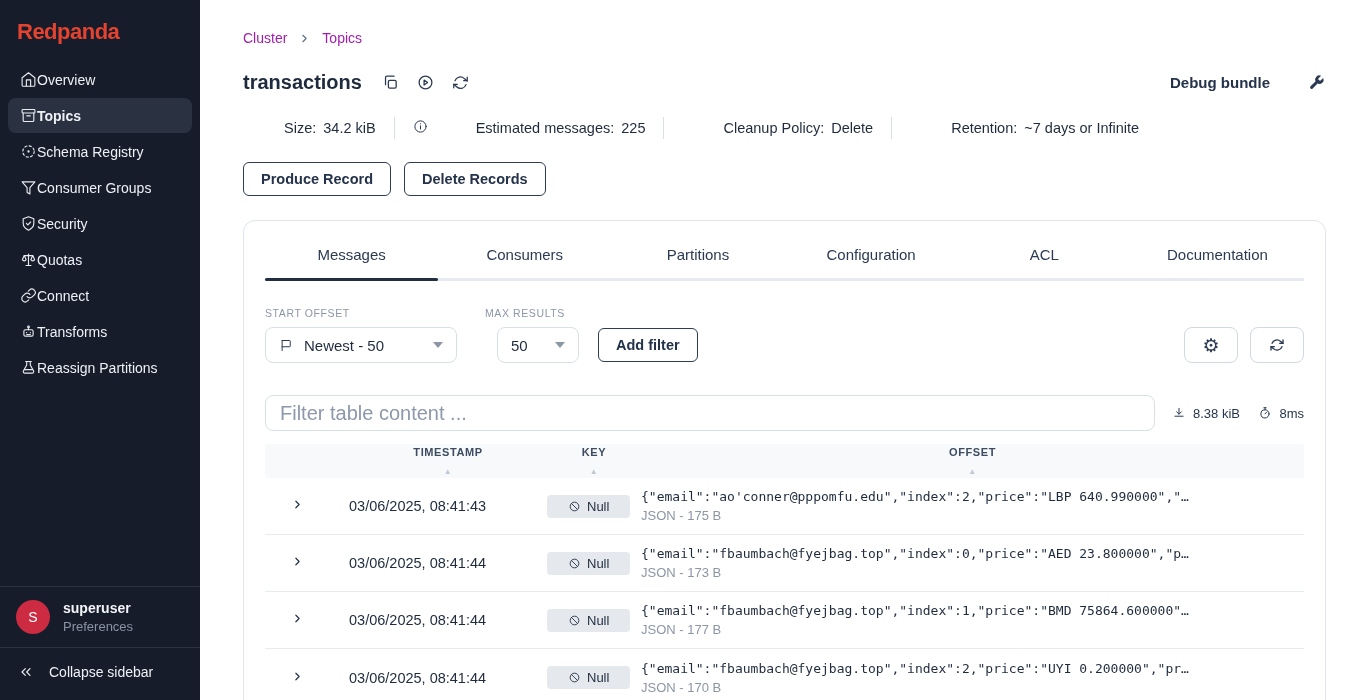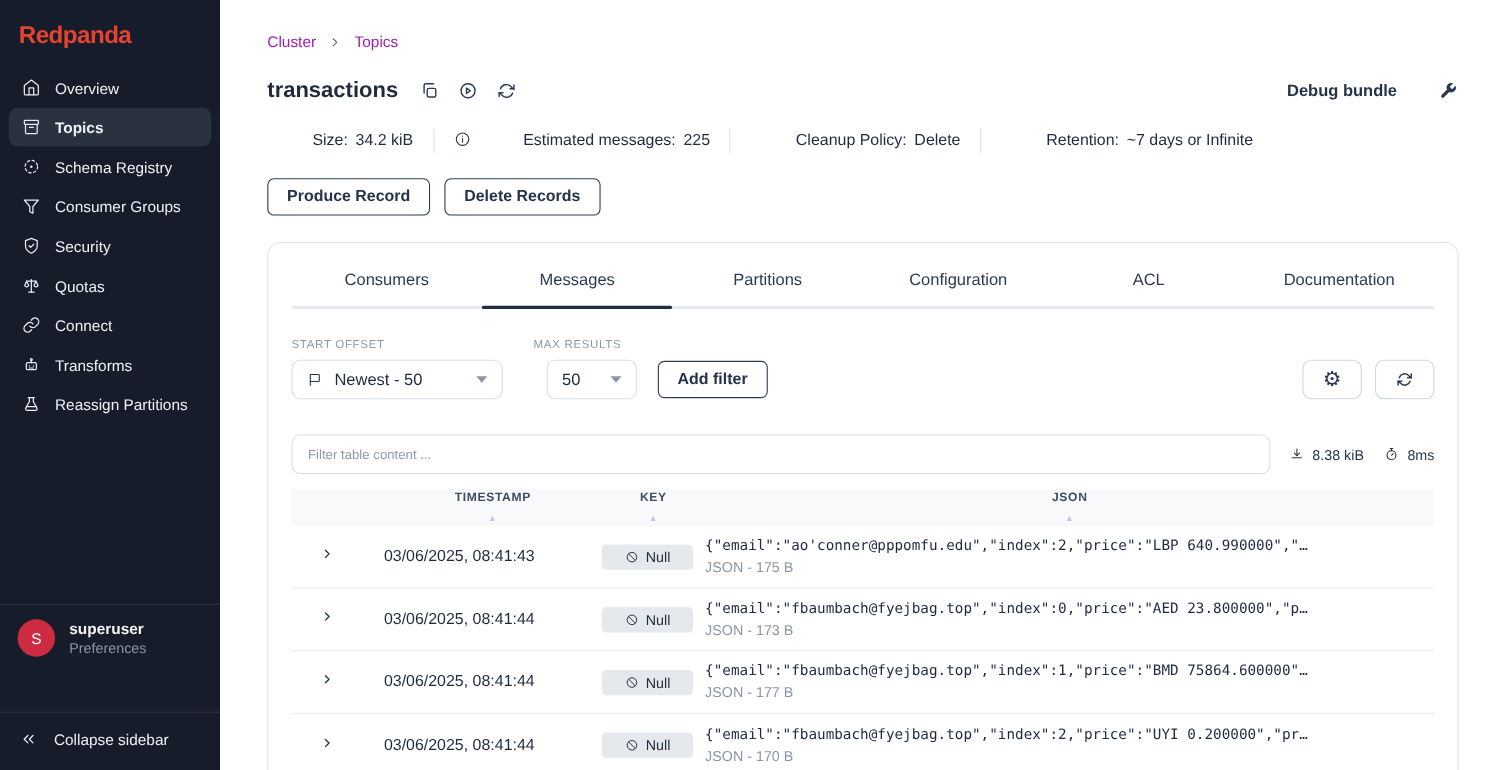--- a/index.html
+++ b/index.html
@@ -3,30 +3,30 @@
 <meta charset="utf-8">
 <style>
   * { margin:0; padding:0; box-sizing:border-box; }
   html,body { width:1366px; height:700px; overflow:hidden; }
   body { font-family:"Liberation Sans", sans-serif; background:#ffffff; display:flex; color:#1F2B3D; }
 
   
   .sidebar { width:200px; min-width:200px; background:#171C2B; color:#EDF0F4; display:flex; flex-direction:column; height:700px; }
   .logo { color:#E4442F; font-size:22px; font-weight:bold; letter-spacing:-0.5px; padding:19px 17px 13px; }
   .nav { padding:4px 8px 0; }
-  .nav-item { display:flex; align-items:center; gap:13px; padding:0 11px; height:35px; border-radius:8px; font-size:14px; margin-bottom:1px; cursor:pointer; white-space:nowrap; }
+  .nav-item { display:flex; align-items:center; gap:0; padding:0 11px; height:35px; border-radius:8px; font-size:14px; margin-bottom:1px; cursor:pointer; white-space:nowrap; }
   .nav-item.active { background:#2A3242; font-weight:bold; }
   .nicon { width:18px; height:18px; display:flex; align-items:center; justify-content:center; flex:none; }
   .nicon svg { width:17px; height:17px; stroke:#E8EBF0; fill:none; stroke-width:1.6; stroke-linecap:round; stroke-linejoin:round; }
 
   .user-section { margin-top:auto; border-top:1px solid #2B3140; padding:13px 16px; display:flex; align-items:center; gap:13px; }
   .avatar { width:34px; height:34px; border-radius:50%; background:#CC2B41; color:#fff; display:flex; align-items:center; justify-content:center; font-size:14px; flex:none; }
   .user-name { font-weight:bold; font-size:14px; color:#F2F4F7; }
   .user-sub { color:#8A93A3; font-size:13px; margin-top:3px; }
-  .collapse-section { border-top:1px solid #2B3140; padding:16px 18px 20px; display:flex; align-items:center; gap:15px; font-size:14px; cursor:pointer;margin-top:37px; }
+  .collapse-section { border-top:1px solid #2B3140; padding:16px 18px 20px; display:flex; align-items:center; gap:15px; font-size:14px; cursor:pointer; }
   .collapse-section svg { width:16px; height:16px; stroke:#E8EBF0; fill:none; stroke-width:1.8; stroke-linecap:round; stroke-linejoin:round; }
 
   
   .main { flex:1; padding:0 40px 0 43px; background:#fff; }
   .breadcrumb { margin-top:30px; display:flex; align-items:center; gap:11px; font-size:14px; color:#a21caf; }
   .breadcrumb .crumb { cursor:pointer; }
   .breadcrumb svg { width:13px; height:13px; stroke:#5B6B82; fill:none; stroke-width:2; stroke-linecap:round; stroke-linejoin:round; }
 
   .title-row { margin-top:25px; display:flex; align-items:center; }
   .page-title { font-size:20px; font-weight:bold; color:#1F2B3D; }
@@ -62,21 +62,21 @@
   .sel-offset { width:192px; }
   .sel-max { width:82px; margin-left:12px; }
   .field.max { margin-left:28px; }
   .add-filter { margin-left:19px; margin-bottom:1px; height:34px; }
   .right-btns { margin-left:auto; display:flex; gap:12px; }
   .tool-btn { width:54px; height:36px; border:1px solid #CFD8E3; border-radius:8px; background:#fff; display:flex; align-items:center; justify-content:center; cursor:pointer; }
   .tool-btn svg { width:16px; height:16px; stroke:#2B3A52; fill:none; stroke-width:2; stroke-linecap:round; stroke-linejoin:round; }
   .gear-glyph { font-size:19px; color:#2B3A52; line-height:1; }
 
   .filter-row { margin-top:32px; display:flex; align-items:center; }
-  .filter-input { flex:1; height:36px; border:1px solid #D7DFE9; border-radius:8px; padding:0 14px; font-family:inherit; font-size:12px; color:#1F2B3D; outline:none; }
+  .filter-input { flex:1; height:36px; border:1px solid #D7DFE9; border-radius:8px; padding:0 14px; font-family:inherit; font-size:20px; color:#1F2B3D; outline:none; }
   .filter-input::placeholder { color:#8D98AC; }
   .fetch-meta { margin-left:17px; width:132px; display:flex; align-items:center; gap:7px; font-size:13px; color:#27364D; white-space:nowrap; }
   .fetch-meta svg { width:14px; height:14px; stroke:#27364D; fill:none; stroke-width:1.7; stroke-linecap:round; stroke-linejoin:round; flex:none; }
   .meta-gap { width:6px; }
 
   .msg-table { margin-top:13px; }
   .thead { display:grid; grid-template-columns:84px 198px 94px 1fr; height:34px; background:#F7F9FB; align-items:center; border-radius:2px; }
   .th { display:flex; align-items:center; gap:9px; font-size:11px; font-weight:bold; letter-spacing:0.6px; color:#3D4C61; cursor:pointer;flex-direction:column; }
   .sort-tri { font-size:8px; color:#C2C9D4; }
   .trow { display:grid; grid-template-columns:84px 198px 94px 1fr; align-items:center; min-height:57px; border-bottom:1px solid #E8ECF1; }
@@ -276,22 +276,22 @@
   </div>
 
   <div class="actions-row">
     <button class="outline-btn">Produce Record</button>
     <button class="outline-btn">Delete Records</button>
   </div>
 
   <div class="card">
 
     <div class="tabs">
+      <div class="tab active">Messages</div>
       <div class="tab">Consumers</div>
-      <div class="tab active">Messages</div>
       <div class="tab">Partitions</div>
       <div class="tab">Configuration</div>
       <div class="tab">ACL</div>
       <div class="tab">Documentation</div>
     </div>
 
     <div class="controls-row">
       <div class="field">
         <span class="field-label">START OFFSET</span>
         <div class="select sel-offset">
@@ -350,21 +350,21 @@
         <div></div>
         <div class="th">
           <span>TIMESTAMP</span>
           <span class="sort-tri">▲</span>
         </div>
         <div class="th">
           <span>KEY</span>
           <span class="sort-tri">▲</span>
         </div>
         <div class="th">
-          <span>JSON</span>
+          <span>OFFSET</span>
           <span class="sort-tri">▲</span>
         </div>
       </div>
 
       <div class="trow">
         <div class="expand-cell">
           <svg viewBox="0 0 24 24">
               <polyline points="9 18 15 12 9 6"></polyline>
             </svg>
         </div>

